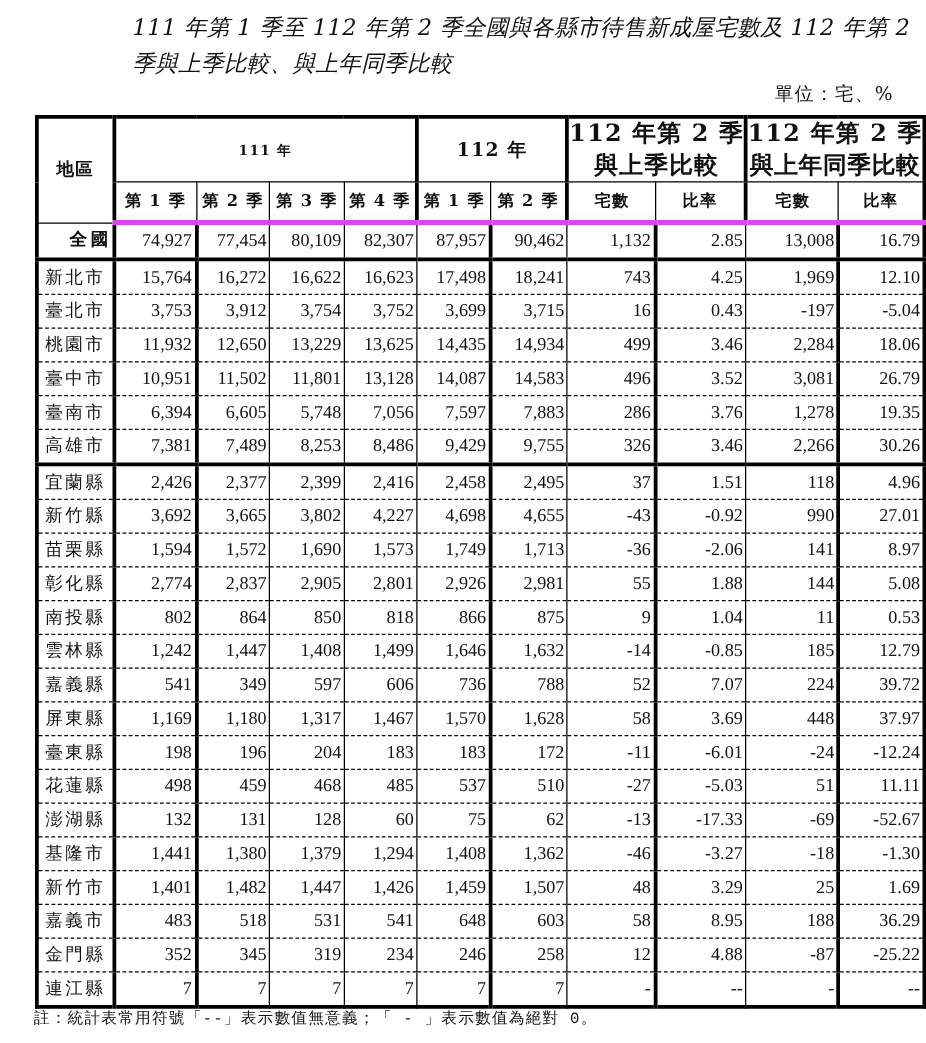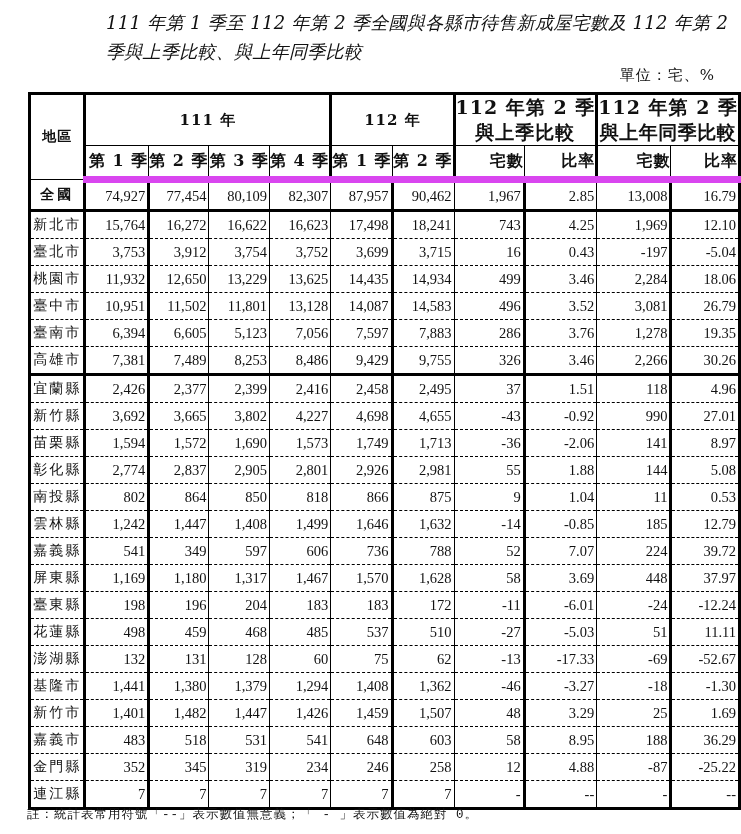--- a/index.html
+++ b/index.html
@@ -10,23 +10,23 @@
   .unit { position: absolute; right: 26px; top: 66px; font-size: 15px; letter-spacing: 1px; }
   table.t { position: absolute; left: 28px; top: 92px; border-collapse: collapse;
             border: 3px solid #000; table-layout: fixed; }
   table.t td { font-family: "Liberation Serif", serif; font-size: 14.5px;
                padding: 0 2px 0 0; text-align: right; white-space: nowrap;
                border-left: 1px solid #000; border-right: 1px solid #000; height: 26px; }
   table.t td.area { text-align: center; font-size: 14px; letter-spacing: 2px; padding: 0;
                     font-family: "DejaVu Serif", serif; }
   table.t td.h { text-align: center; font-family: "DejaVu Serif", serif; font-size: 19px;
                  font-weight: bold; padding: 0; letter-spacing: 1px; }
-  table.t td.hs { font-family: "DejaVu Serif", serif; font-size: 16px;
+  table.t td.hs { text-align: center; font-family: "DejaVu Serif", serif; font-size: 13px;
                   font-weight: bold; padding: 0; letter-spacing: 1px; height: 30px;
-                  border-bottom: 7px solid #d946ef; }
+                  border-bottom: 4px solid #d946ef; }
   .thickL { border-left: 3px solid #000 !important; }
   .thickB td { border-bottom: 3px solid #000 !important; }
   .dash td { border-bottom: 1px dashed #000; }
   .hdr1 td { border-bottom: 1px solid #000; }
   .note { position: absolute; left: 27px; top: 806px; font-size: 12.5px; letter-spacing: 1px; font-family: Liberation Mono, monospace; }
 </style>
 </head>
 <body>
 
 <div class="title">111 年第 1 季至 112 年第 2 季全國與各縣市待售新成屋宅數及 112 年第 2 季與上季比較、與上年同季比較</div>
@@ -42,21 +42,21 @@
     <col style="width:60px">
       <col style="width:63px">
       <col style="width:60px">
       <col style="width:62px">
       <col style="width:66px">
       <col style="width:61px">
   </colgroup>
   <tbody id="tb">
     <tr class="hdr1">
       <td class="h" rowspan="2" style="height:54px;border-bottom:1px solid #000;font-size:14px;">地區</td>
-      <td class="h thickL" colspan="4" style="font-size:15px;">111 年</td>
+      <td class="h thickL" colspan="4" style="font-size:11px;">111 年</td>
       <td class="h thickL" colspan="2" style="font-size:15px;">112 年</td>
       <td class="h thickL" colspan="2" style="line-height:25px;">
         <div>112 年第 2 季</div>
         <div>與上季比較</div>
       </td>
       <td class="h thickL" colspan="2" style="line-height:25px;">
         <div>112 年第 2 季</div>
         <div style="letter-spacing:0.5px;">與上年同季比較</div>
       </td>
     </tr>
@@ -66,28 +66,28 @@
       <td class="hs">第 3 季</td>
       <td class="hs">第 4 季</td>
       <td class="hs thickL">第 1 季</td>
       <td class="hs">第 2 季</td>
       <td class="hs thickL">宅數</td>
       <td class="hs">比率</td>
       <td class="hs thickL">宅數</td>
       <td class="hs">比率</td>
     </tr>
   <tr class="thickB">
-        <td class="area" style="font-weight: bold; letter-spacing: 3px;">全國</td>
+        <td class="area" style="font-weight: bold; letter-spacing: 3px; text-align: right;">全國</td>
         <td class="thickL">74,927</td>
         <td class="thickL">77,454</td>
         <td>80,109</td>
         <td>82,307</td>
         <td>87,957</td>
         <td class="thickL">90,462</td>
-        <td>1,967</td>
+        <td>1,132</td>
         <td class="thickL">2.85</td>
         <td>13,008</td>
         <td class="thickL">16.79</td>
       </tr>
       <tr class="dash">
         <td class="area">新北市</td>
         <td class="thickL">15,764</td>
         <td class="thickL">16,272</td>
         <td>16,622</td>
         <td>16,623</td>
@@ -134,21 +134,21 @@
         <td class="thickL">14,583</td>
         <td>496</td>
         <td class="thickL">3.52</td>
         <td>3,081</td>
         <td class="thickL">26.79</td>
       </tr>
       <tr class="dash">
         <td class="area">臺南市</td>
         <td class="thickL">6,394</td>
         <td class="thickL">6,605</td>
-        <td>5,123</td>
+        <td>5,748</td>
         <td>7,056</td>
         <td>7,597</td>
         <td class="thickL">7,883</td>
         <td>286</td>
         <td class="thickL">3.76</td>
         <td>1,278</td>
         <td class="thickL">19.35</td>
       </tr>
       <tr class="thickB">
         <td class="area">高雄市</td>

